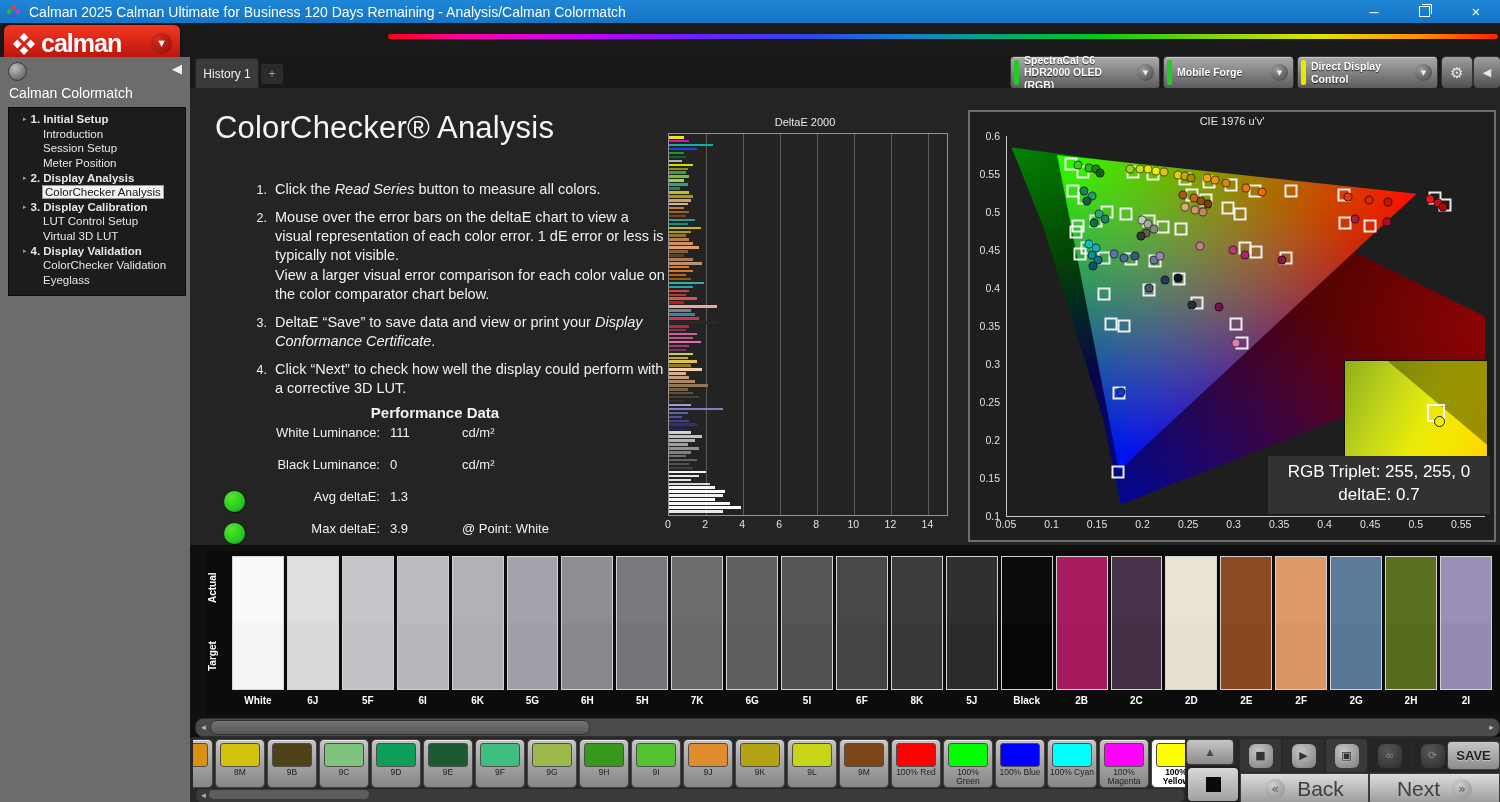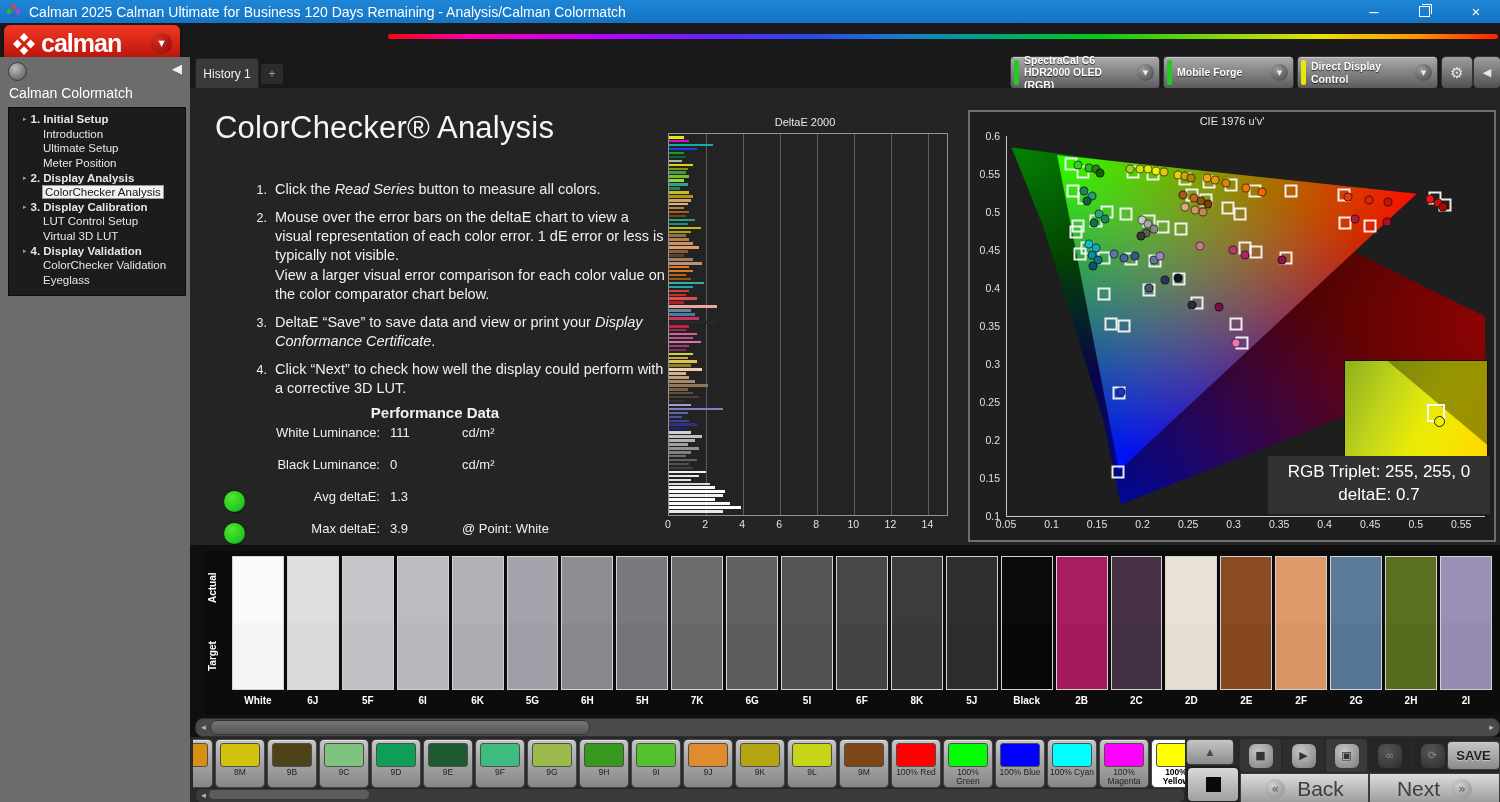--- a/index.html
+++ b/index.html
@@ -224,21 +224,21 @@
   <div id="sb-title">Calman Colormatch</div>
   <div id="tree">
       <div class="tree-item header">
         <span class="tarr glyph">▸</span>
         <span>1. Initial Setup</span>
       </div>
       <div class="tree-item child">
         <span>Introduction</span>
       </div>
       <div class="tree-item child">
-        <span>Ultimate Setup</span>
+        <span>Session Setup</span>
       </div>
       <div class="tree-item child">
         <span>Meter Position</span>
       </div>
       <div class="tree-item header">
         <span class="tarr glyph">▸</span>
         <span>2. Display Analysis</span>
       </div>
       <div class="tree-item child">
         <span class="selbg">ColorChecker Analysis</span>

